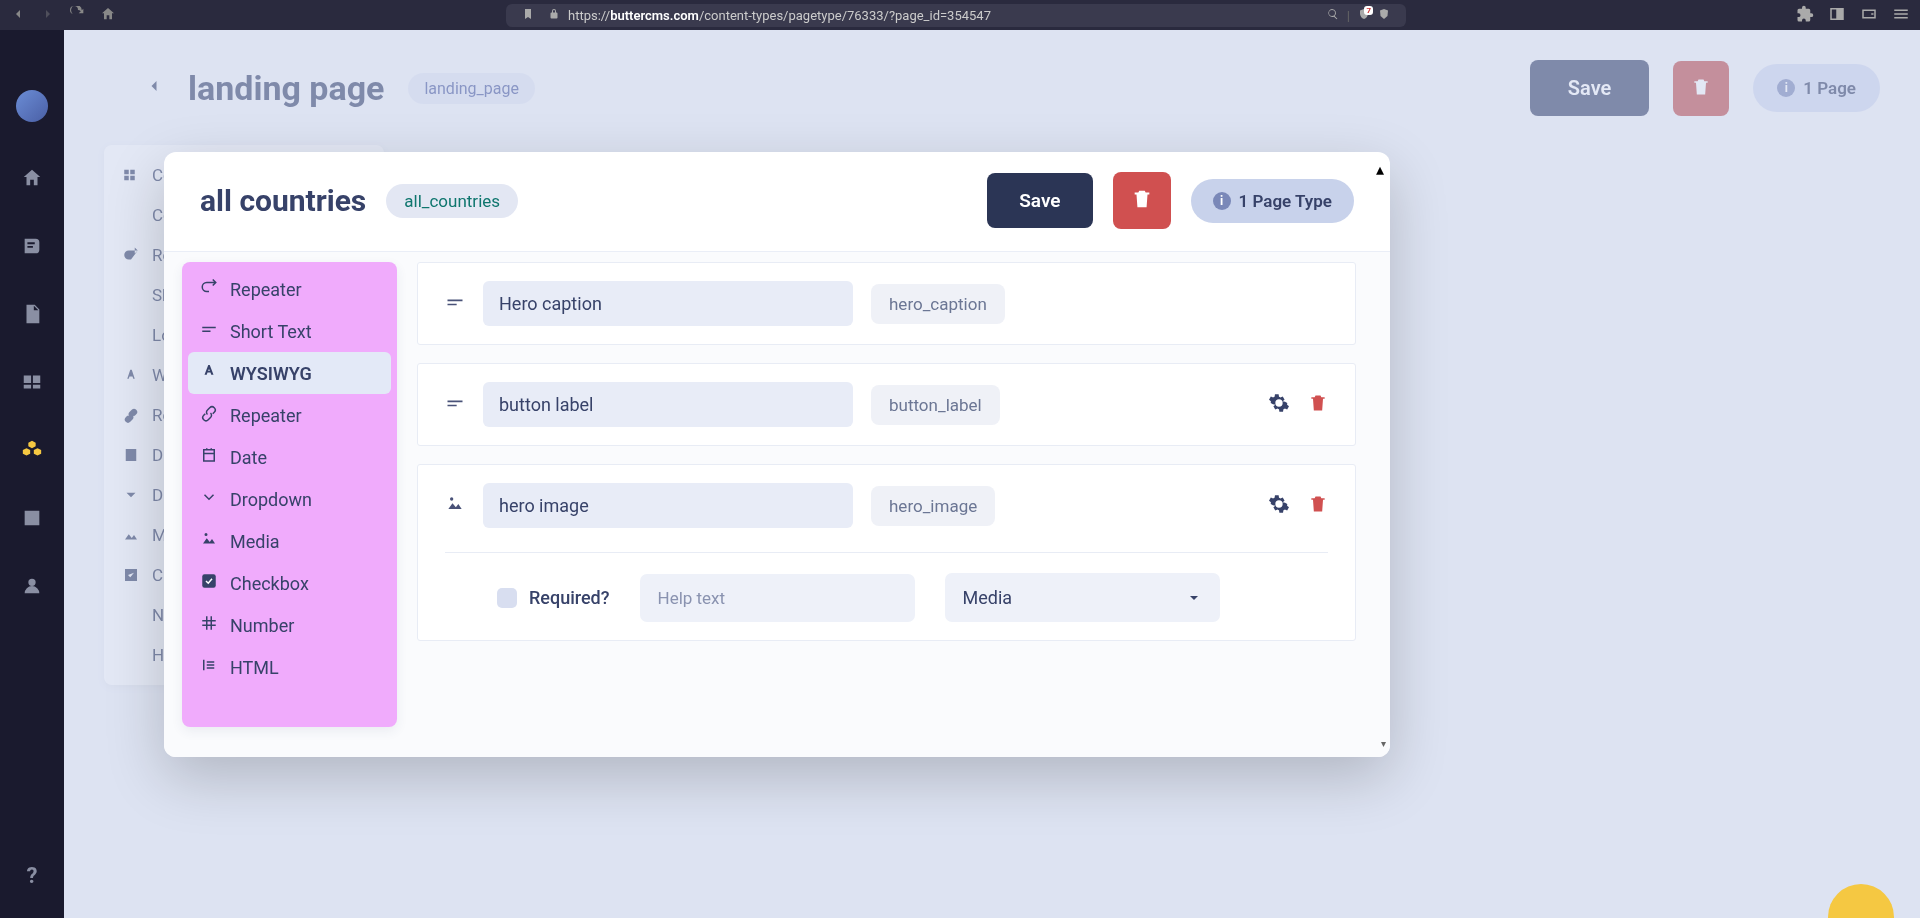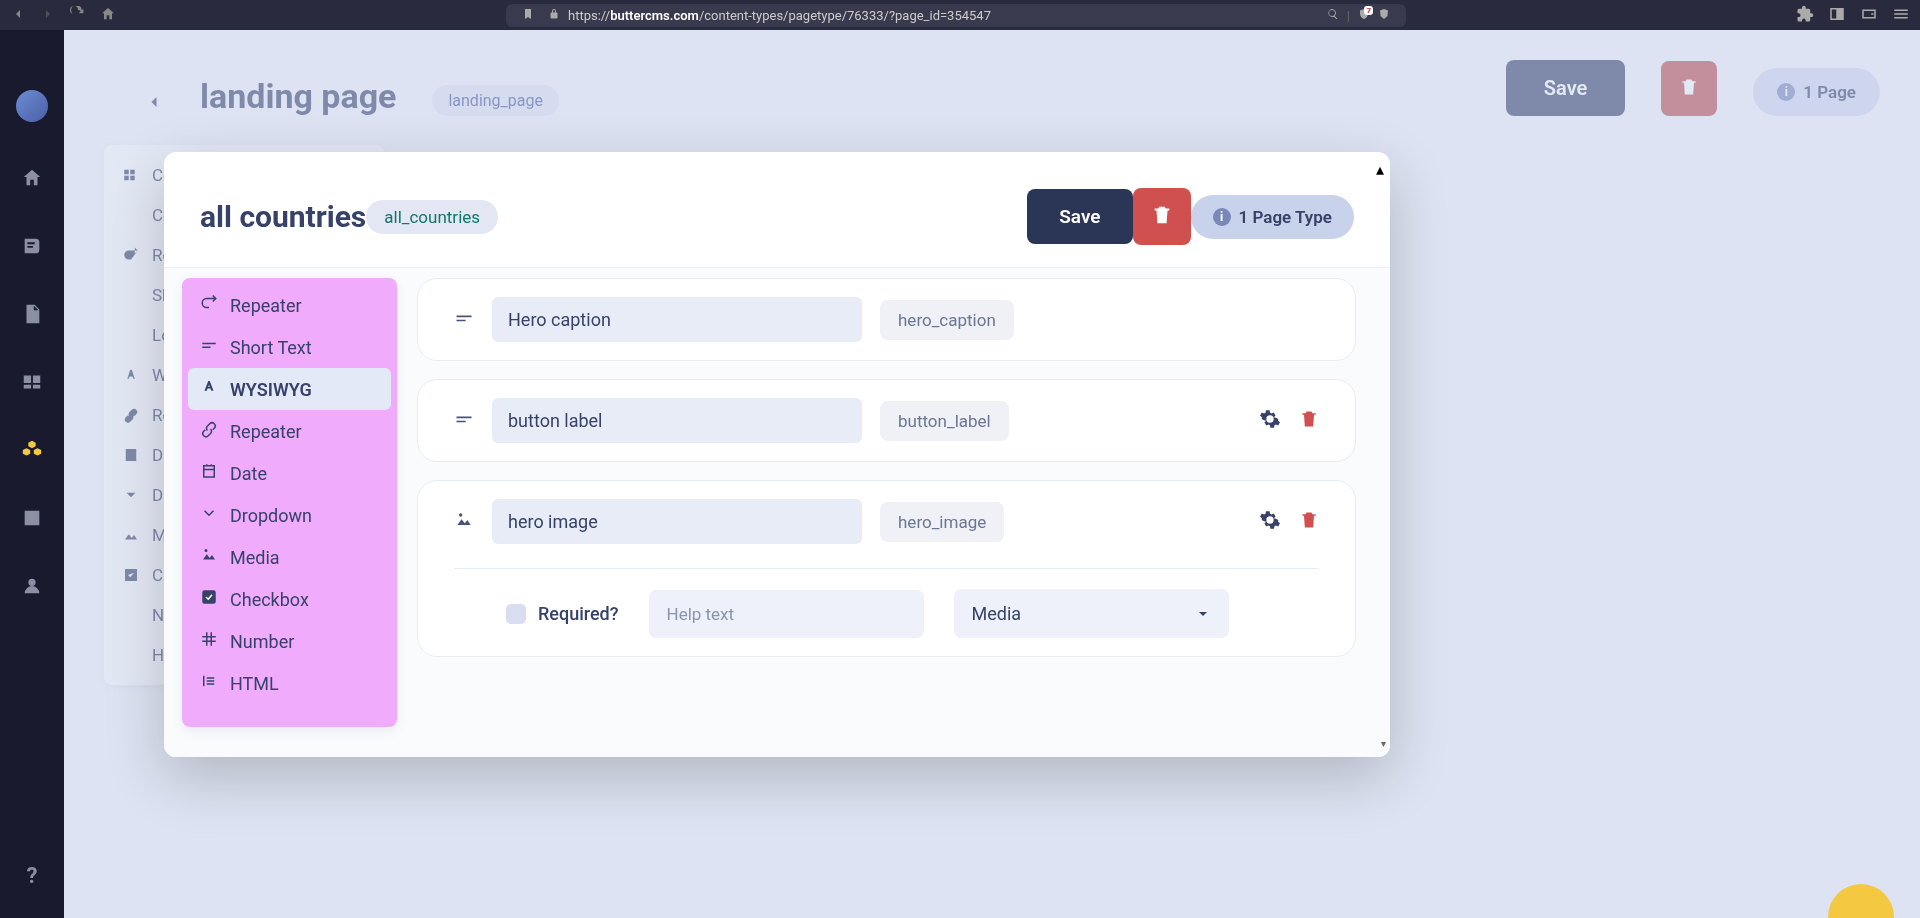--- a/index.html
+++ b/index.html
@@ -23,21 +23,21 @@
 
 .left-rail { width: 64px; background: #1a1a2e; display: flex; flex-direction: column; align-items: center; padding-top: 60px; gap: 44px; }
 .left-rail .avatar { width: 32px; height: 32px; border-radius: 50%; background: linear-gradient(135deg, #6b8dd6, #4a5fa5); }
 .left-rail .rail-icon { width: 24px; height: 24px; display: flex; align-items: center; justify-content: center; }
 .left-rail .rail-icon svg { width: 22px; height: 22px; fill: #8a8fa3; }
 .left-rail .rail-icon.active svg { fill: #f5c842; }
 .left-rail .help { margin-top: auto; margin-bottom: 30px; color: #8a8fa3; font-size: 22px; font-weight: bold; }
 
 
 .main-bg { flex: 1; position: relative; padding: 20px 40px; }
-.bg-header { display: flex; align-items: flex-end; gap: 36px; padding: 10px 0; margin-left: 40px; }
+.bg-header { display: flex; align-items: center; gap: 24px; padding: 10px 0; margin-left: 40px; }
 .bg-header .back { color: #374269; cursor: pointer; }
 .bg-header .back svg { width: 20px; height: 20px; fill: #374269; }
 .bg-header h1 { font-size: 34px; font-weight: 700; color: #374269; }
 .bg-header .slug { background: #e3e7f3; color: #4b5a9e; padding: 6px 16px; border-radius: 18px; font-size: 16px; }
 .bg-header .spacer { flex: 1; }
 .bg-header .save-btn { background: #374269; color: #fff; border: none; padding: 16px 38px; border-radius: 8px; font-size: 20px; font-weight: 600; cursor: pointer; }
 .bg-header .del-btn { background: #c14d4d; border: none; padding: 16px 18px; border-radius: 8px; cursor: pointer; }
 .bg-header .del-btn svg { width: 20px; height: 20px; fill: #fff; }
 .bg-header .page-count { background: #d3daf0; color: #374269; padding: 14px 24px; border-radius: 28px; font-size: 17px; font-weight: 600; display: flex; align-items: center; gap: 8px; }
 .bg-header .page-count .info-c { width: 18px; height: 18px; border-radius: 50%; background: #7a88b8; color: #fff; display: inline-flex; align-items: center; justify-content: center; font-size: 12px; font-weight: bold; }
@@ -48,41 +48,41 @@
 .bg-left-panel .item svg { width: 18px; height: 18px; fill: #374269; flex-shrink: 0; }
 
 
 .overlay { position: absolute; top: 0; left: 64px; right: 0; bottom: 0; background: rgba(200,210,235,0.5); }
 
 
 .modal { position: absolute; top: 122px; left: 164px; width: 1226px; height: 605px; background: #fff; border-radius: 12px; box-shadow: 0 20px 60px rgba(0,0,0,0.2); display: flex; flex-direction: column; overflow: hidden; }
 .modal-scroll { position: absolute; top: 8px; right: 4px; width: 10px; }
 .modal-scroll-bottom { position: absolute; bottom: 8px; right: 4px; font-size: 10px; color: #666; }
 
-.modal-header { padding: 36px 36px 22px 36px; display: flex; align-items: center; }
+.modal-header { padding: 20px 36px 22px 36px; display: flex; align-items: center; gap: 20px; }
 .modal-header h2 { font-size: 30px; font-weight: 700; color: #374269; }
 .modal-header .slug { background: #e3e7f3; color: #0f766e; padding: 7px 18px; border-radius: 18px; font-size: 17px; }
 .modal-header .spacer { flex: 1; }
 .modal-header .save-btn { background: #2b3555; color: #fff; border: none; padding: 16px 32px; border-radius: 8px; font-size: 19px; font-weight: 600; cursor: pointer; }
 .modal-header .del-btn { background: #d05050; border: none; padding: 16px 18px; border-radius: 8px; cursor: pointer; }
 .modal-header .del-btn svg { width: 22px; height: 22px; fill: #fff; }
 .modal-header .type-count { background: #c8d2eb; color: #374269; padding: 12px 22px; border-radius: 24px; font-size: 17px; font-weight: 600; display: flex; align-items: center; gap: 8px; }
 .modal-header .type-count .info-c { width: 18px; height: 18px; border-radius: 50%; background: #7a88b8; color: #fff; display: inline-flex; align-items: center; justify-content: center; font-size: 12px; font-weight: bold; }
 
 .modal-body { flex: 1; display: flex; gap: 20px; padding: 10px 30px 30px 18px; overflow: hidden; border-top: 1px solid #eaeef7; background: #fafbfd; }
 
 
 .field-types { width: 215px; background: #f0abfc; border-radius: 8px; padding: 6px; box-shadow: 0 4px 12px rgba(50,60,100,0.08); }
 .field-types .ft-item { display: flex; align-items: center; gap: 12px; padding: 10px 12px; color: #374269; font-size: 18px; cursor: pointer; border-radius: 6px; }
 .field-types .ft-item svg { width: 18px; height: 18px; fill: #374269; flex-shrink: 0; }
 .field-types .ft-item.active { background: #e3e9f7; font-weight: 600; }
 
 
 .fields-col { flex: 1; display: flex; flex-direction: column; gap: 18px; overflow-y: auto; padding-right: 4px; }
-.field-card { background: #fff; border: 1px solid #e8ecf5; border-radius: 20px; padding: 18px 36px; }
+.field-card { background: #fff; border: 1px solid #e8ecf5; border-radius: 3px; padding: 18px 27px; }
 .field-row { display: flex; align-items: center; gap: 18px; }
 .field-row .drag-icon svg { width: 20px; height: 20px; fill: #495278; }
 .field-row .name-input { background: #e8ecf7; border: none; border-radius: 6px; padding: 12px 16px; font-size: 18px; color: #374269; width: 370px; }
 .field-row .slug-pill { background: #eff1f7; color: #6b7694; padding: 10px 18px; border-radius: 8px; font-size: 17px; }
 .field-row .spacer { flex: 1; }
 .field-row .gear svg { width: 22px; height: 22px; fill: #374269; cursor: pointer; }
 .field-row .trash svg { width: 20px; height: 20px; fill: #d05050; cursor: pointer; }
 
 .field-settings { margin-top: 24px; padding-top: 20px; border-top: 1px solid #e8ecf5; display: flex; align-items: center; gap: 30px; padding-left: 52px; }
 .field-settings .req { display: flex; align-items: center; gap: 12px; }

